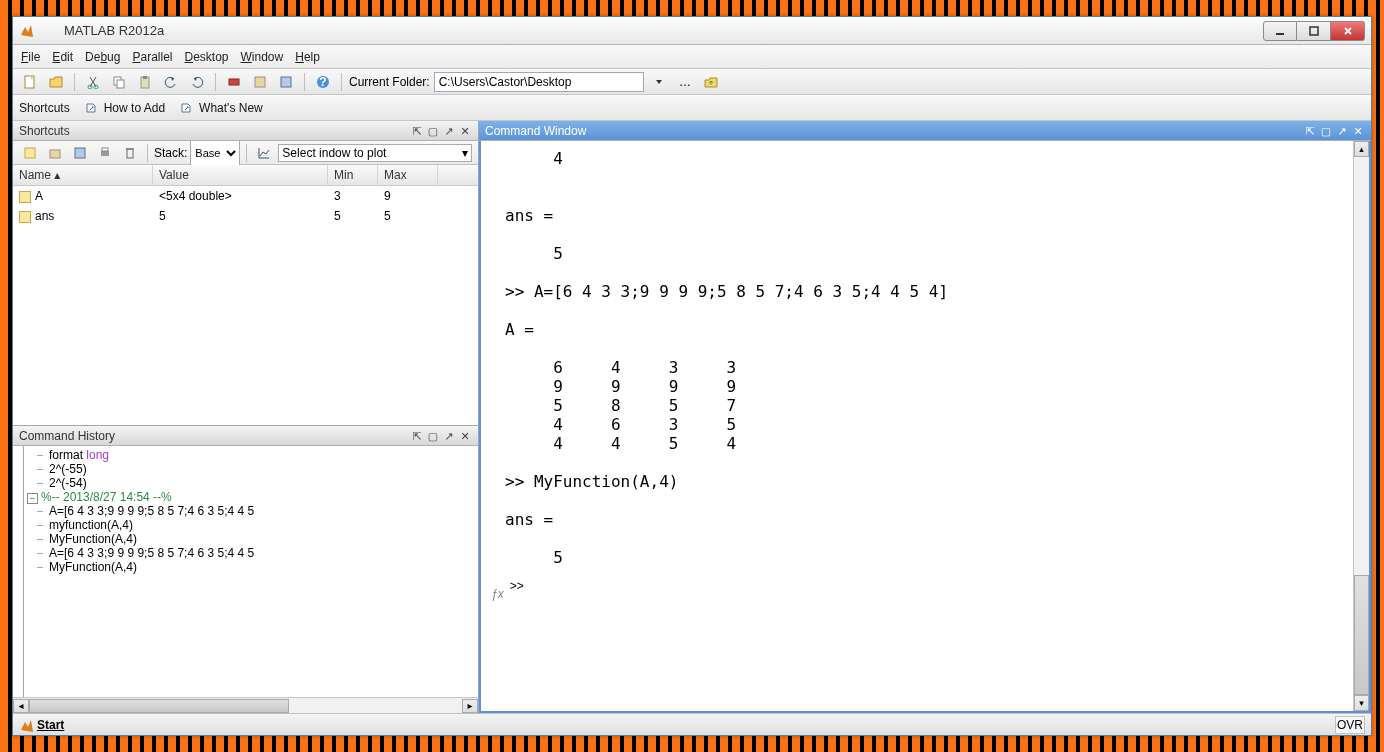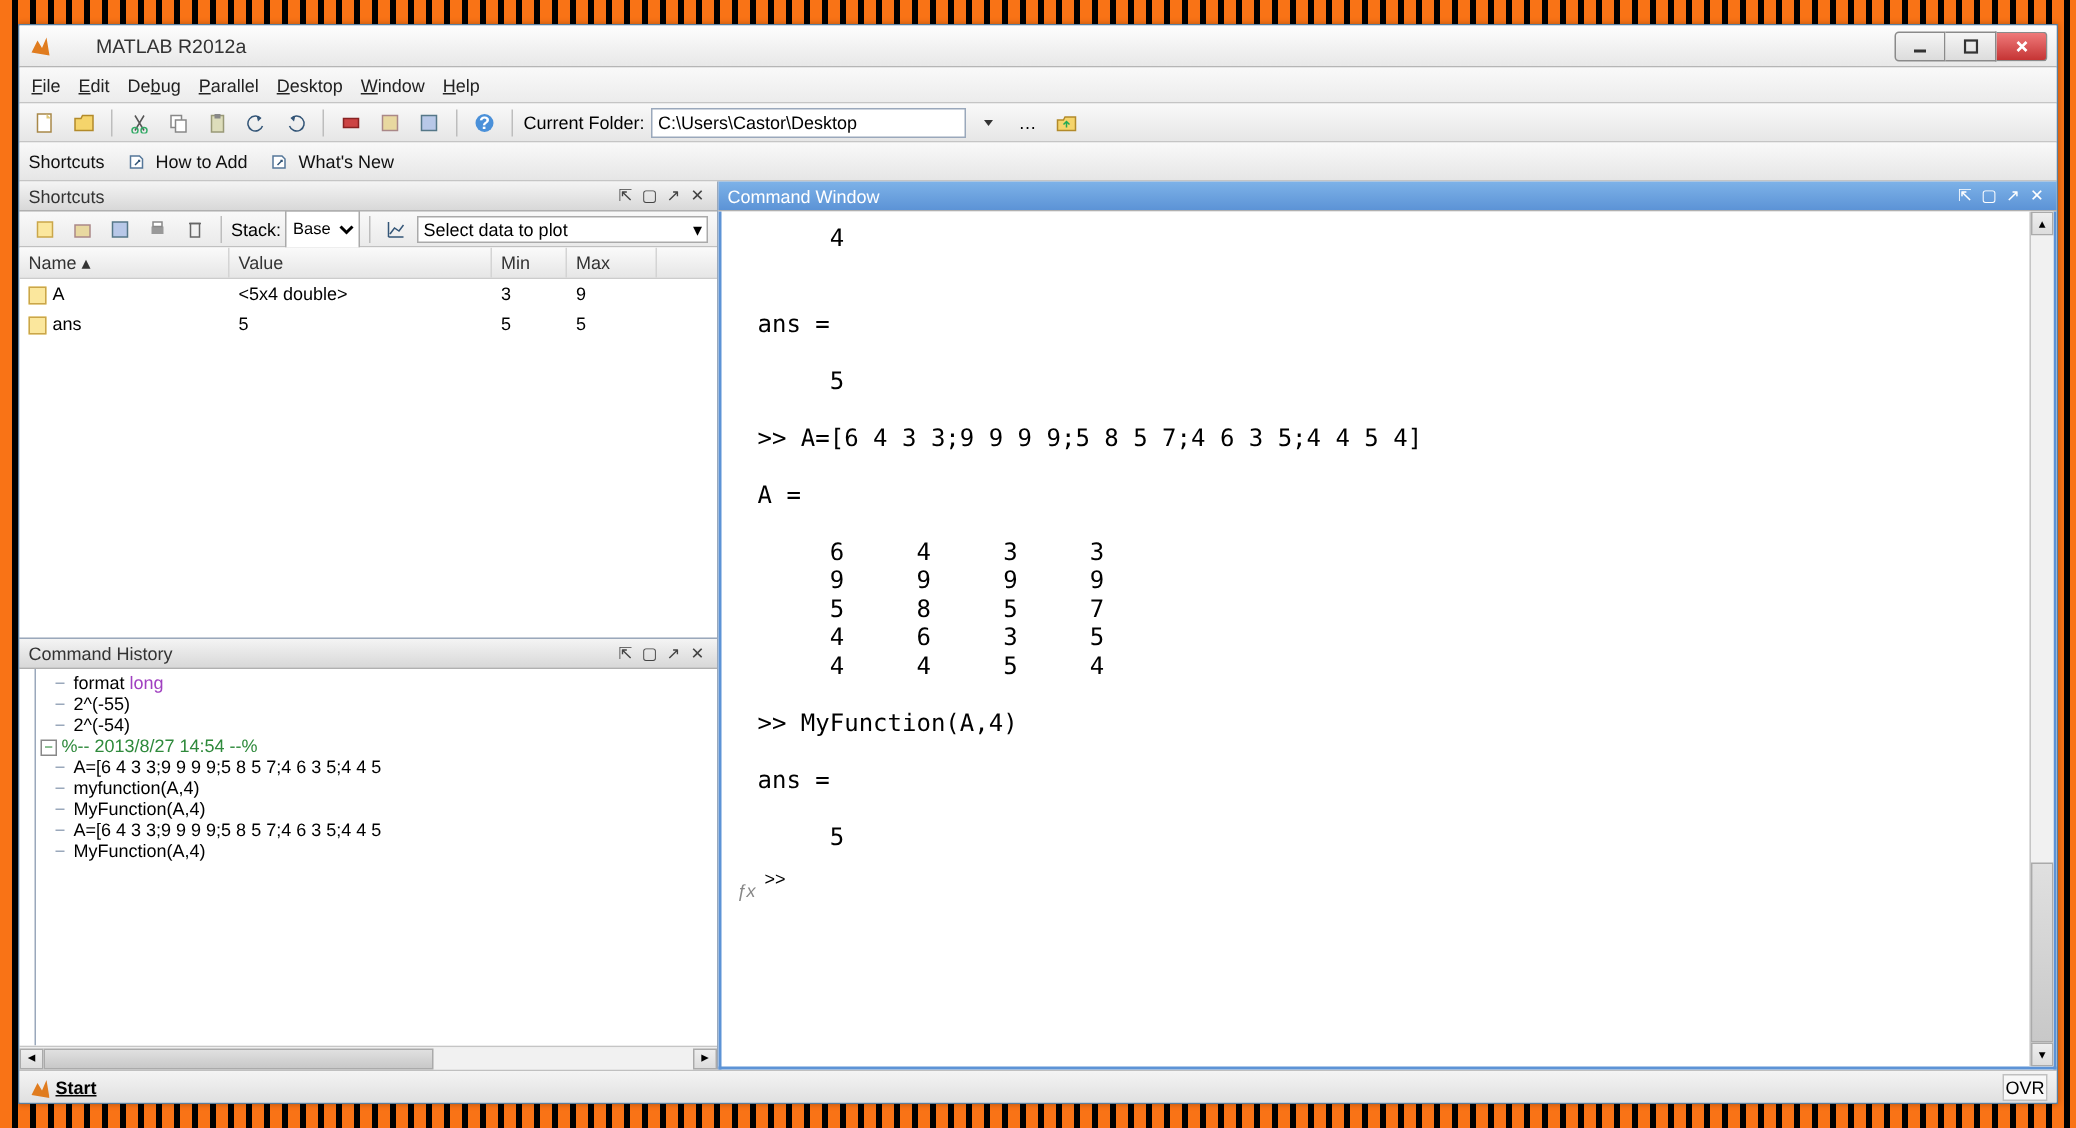--- a/index.html
+++ b/index.html
@@ -312,21 +312,21 @@
         <div class="tb-sep"></div>
         <span>Stack:</span>
         <select class="stack-sel"><option>Base</option></select>
         <div class="tb-sep"></div>
         <div class="tb-btn">
             <svg width="14" height="14">
               <path d="M2 12 L2 2 M2 12 L12 12 M3 10 L6 6 L9 8 L12 4" stroke="#357" fill="none"></path>
             </svg>
           </div>
         <div class="ws-plot-sel">
-          <span>Select data to plot</span>
+          <span>Select indow to plot</span>
           <span style="margin-left:auto">▾</span>
         </div>
       </div>
       <div class="workspace-table">
         <div class="ws-head">
           <div class="c-name"><span>Name</span> <span>▴</span></div>
           <div class="c-val">Value</div>
           <div class="c-min">Min</div>
           <div class="c-max">Max</div>
         </div>

